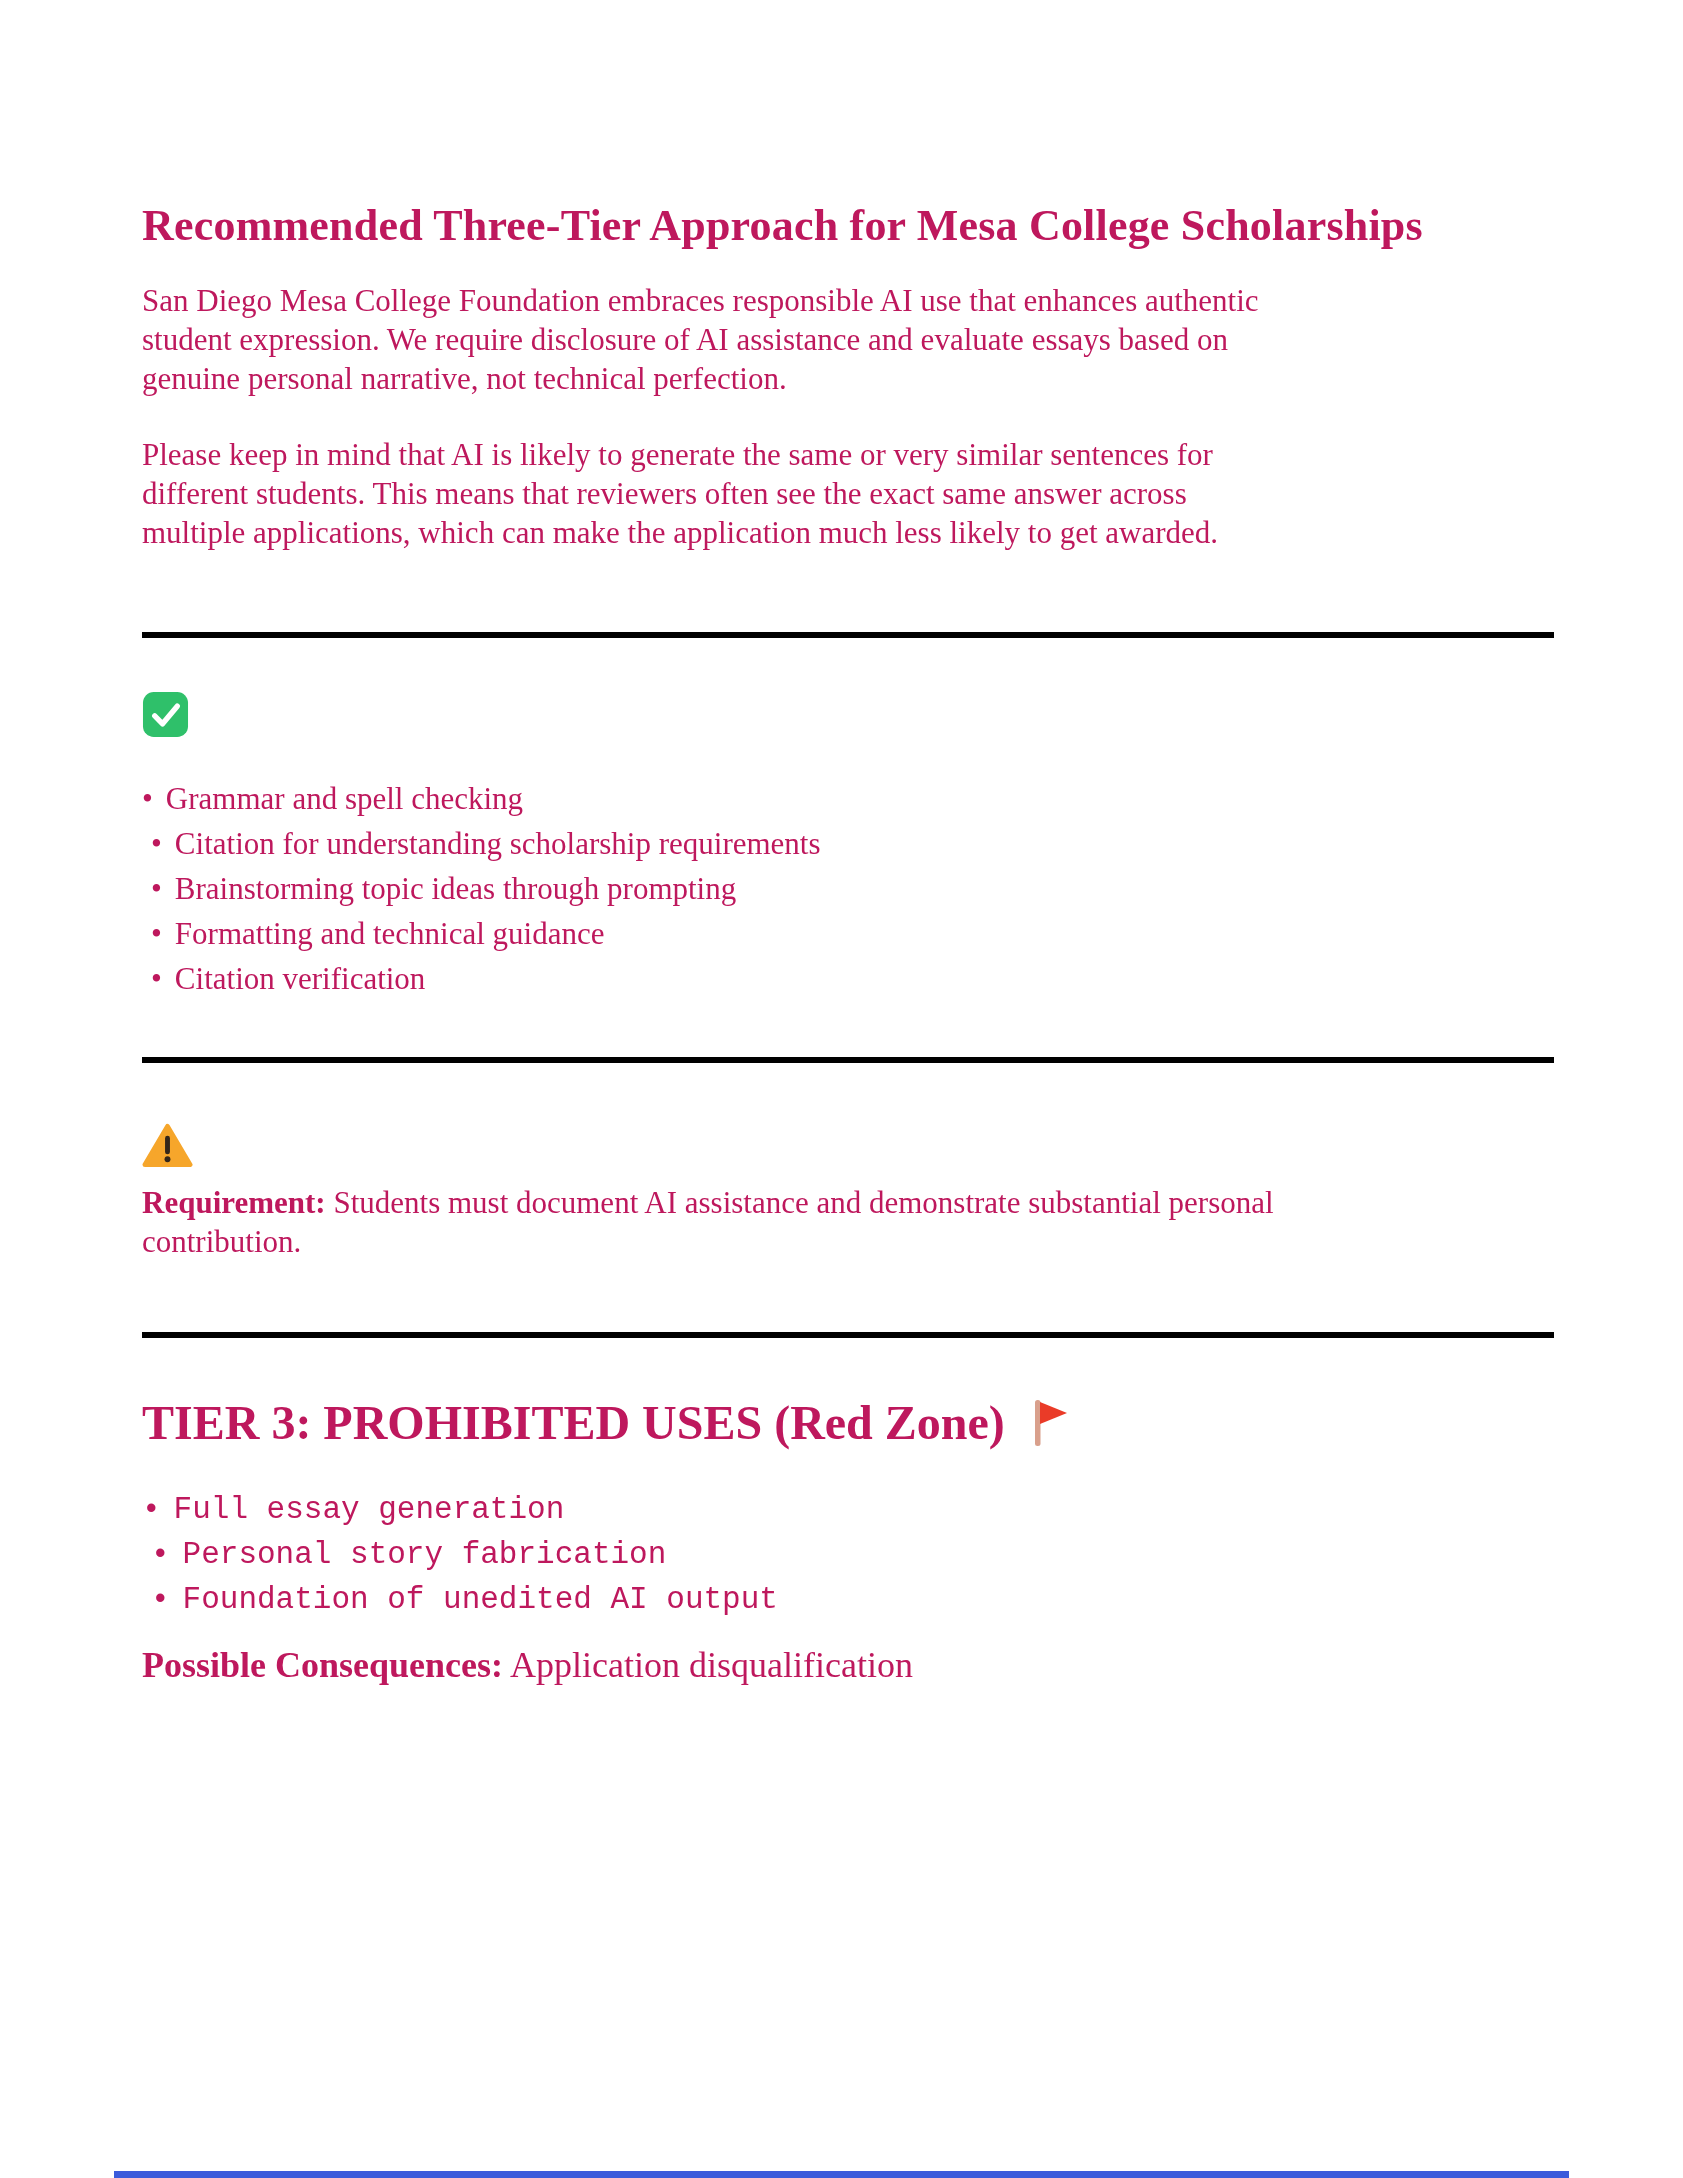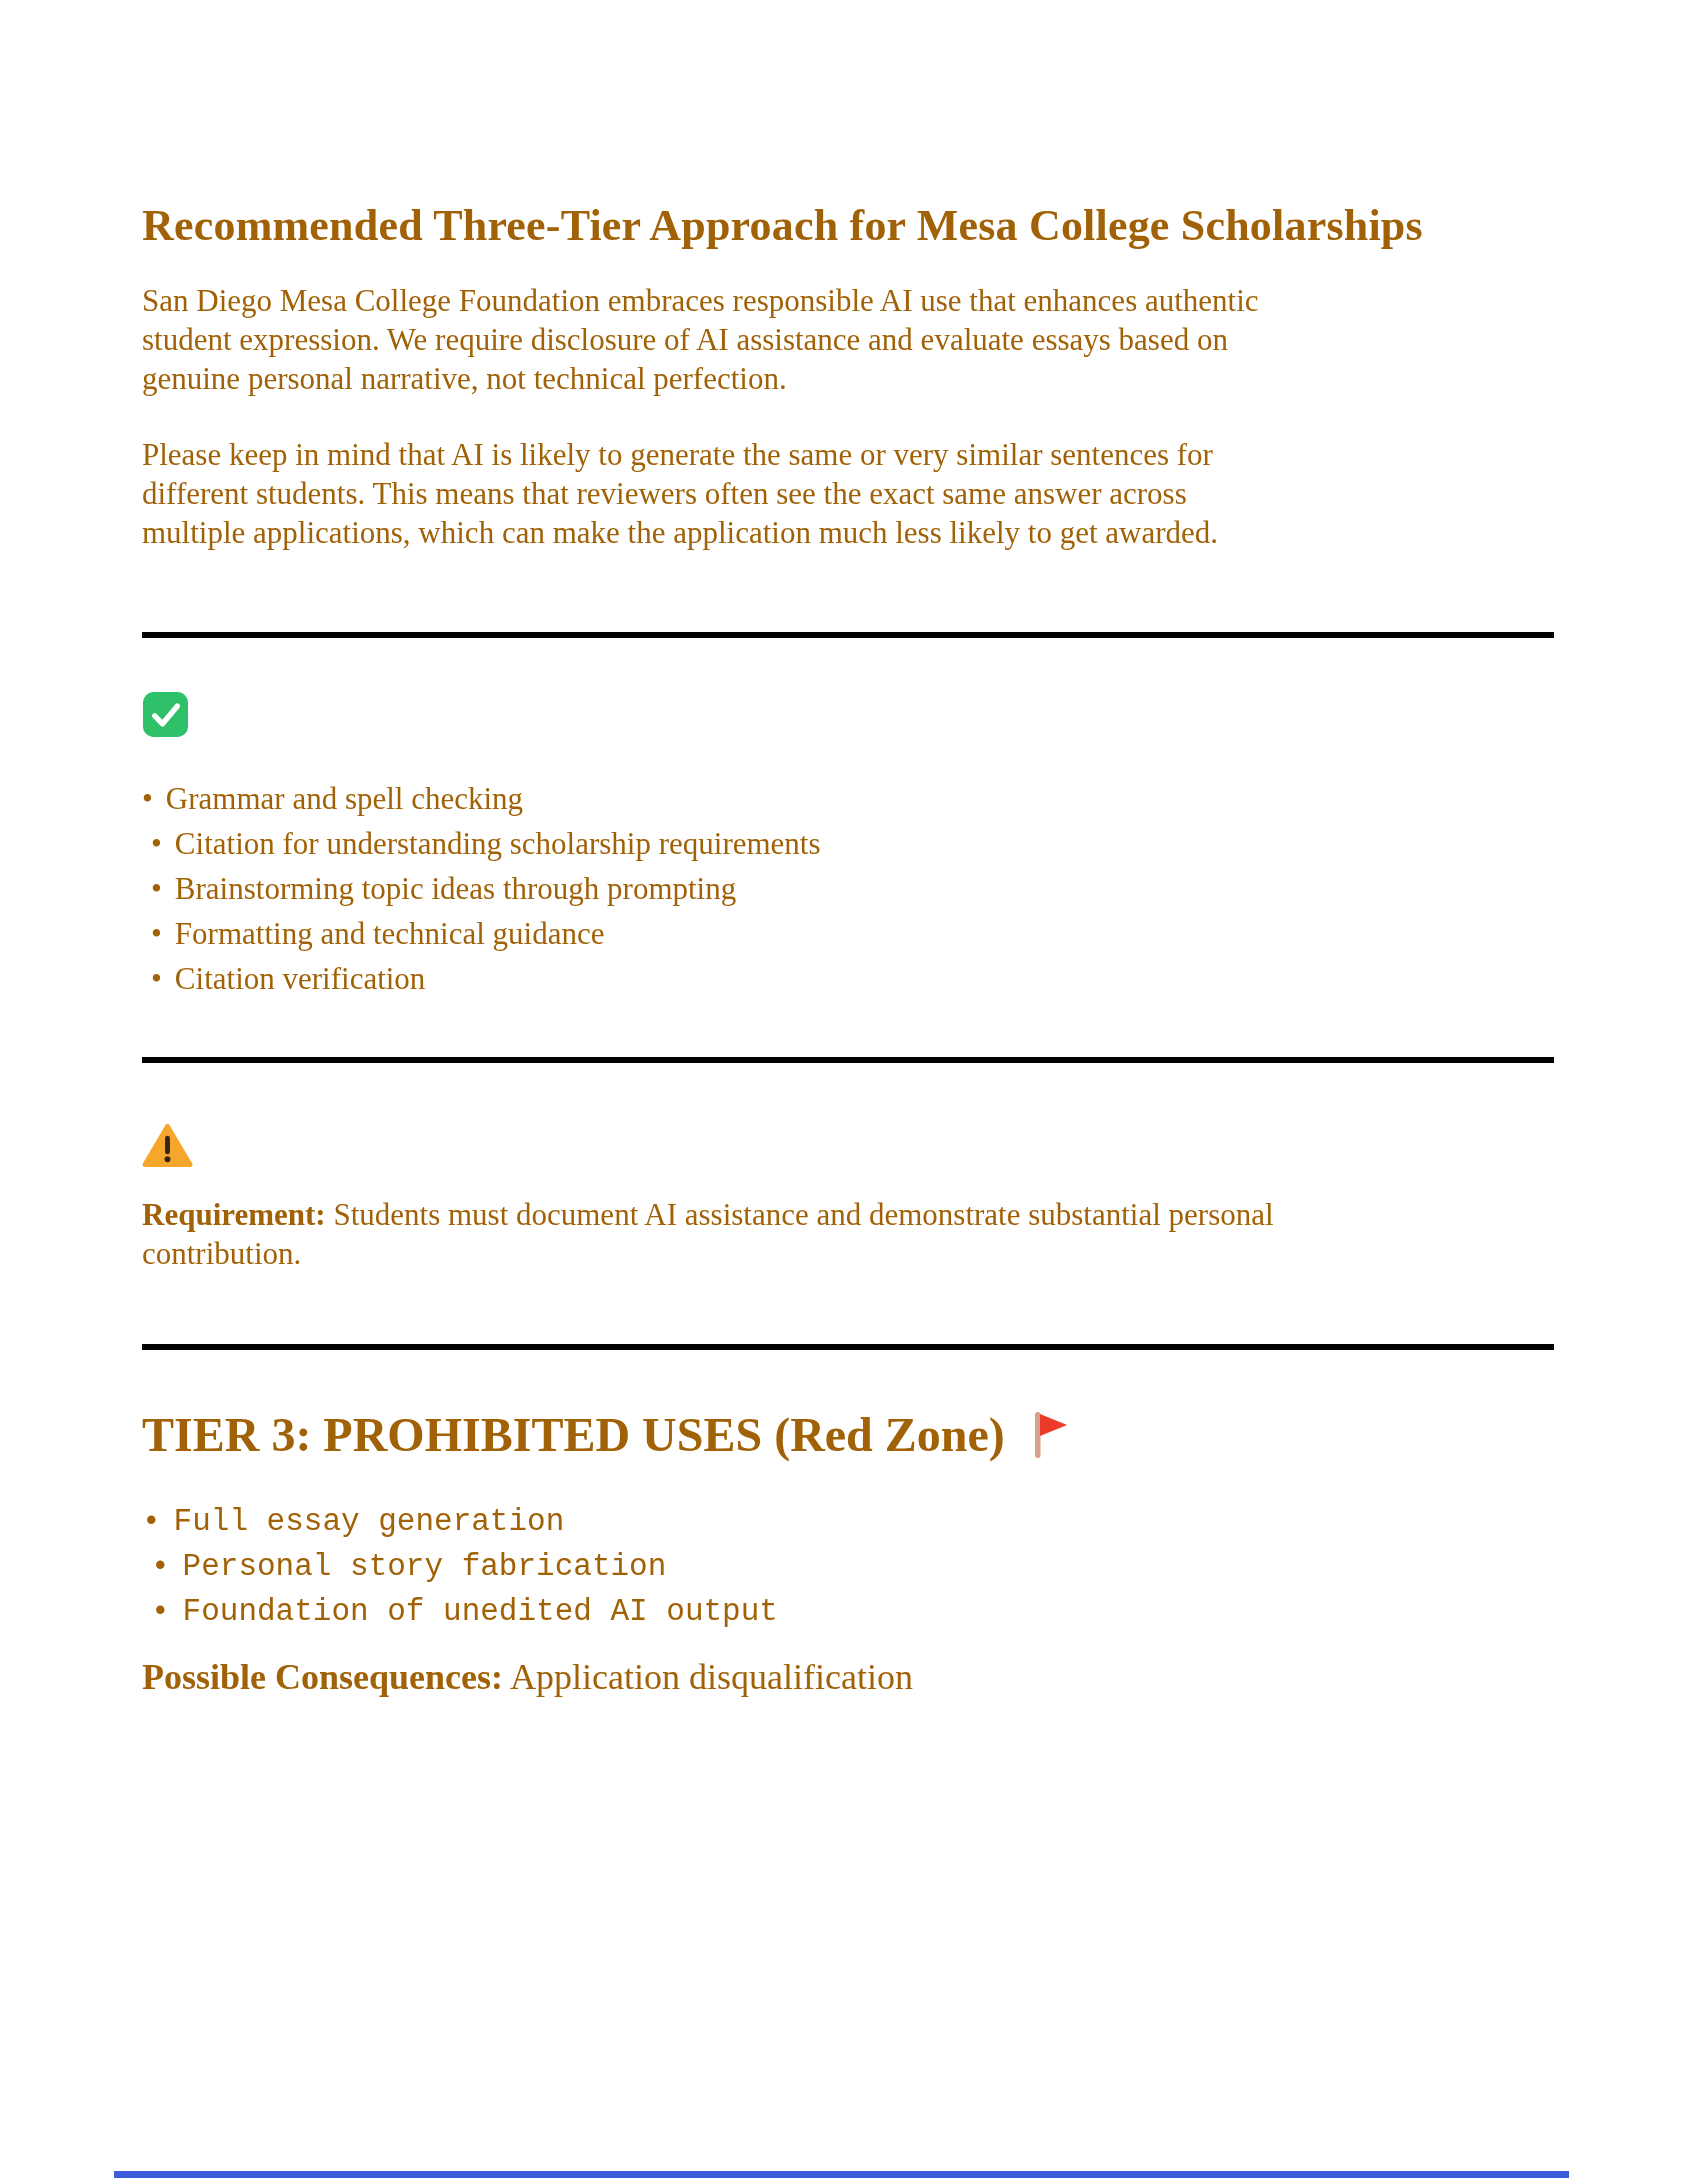--- a/index.html
+++ b/index.html
@@ -7,21 +7,21 @@
     padding: 0;
     background: #ffffff;
   }
   .page {
     position: relative;
     width: 1683px;
     height: 2178px;
     background: #ffffff;
     overflow: hidden;
     font-family: "Liberation Serif", "DejaVu Serif", serif;
-    color: #a16207;
+    color: #be185d;
   }
   .content {
     padding: 0 129px 0 142px;
   }
   h1.doc-title {
     margin: 201px 0 0 0;
     font-size: 44px;
     line-height: 1.15;
     font-weight: bold;
     letter-spacing: 0.2px;
@@ -70,21 +70,21 @@
     white-space: nowrap;
   }
   .tier-list .li + .li { margin-left: 9px; }
   .tier-list .li::before {
     content: "\2022";
     padding-right: 13px;
   }
   p.note {
     font-size: 31px;
     line-height: 39px;
-    margin: 24px 0 0 0;
+    margin: 12px 0 0 0;
     max-width: 1228px;
   }
   p.note .note-label { font-weight: bold; }
   p.consequences {
     font-size: 36px;
     line-height: 44px;
     margin: 21px 0 0 0;
   }
   p.consequences .note-label { font-weight: bold; }
   .bottom-bar {

